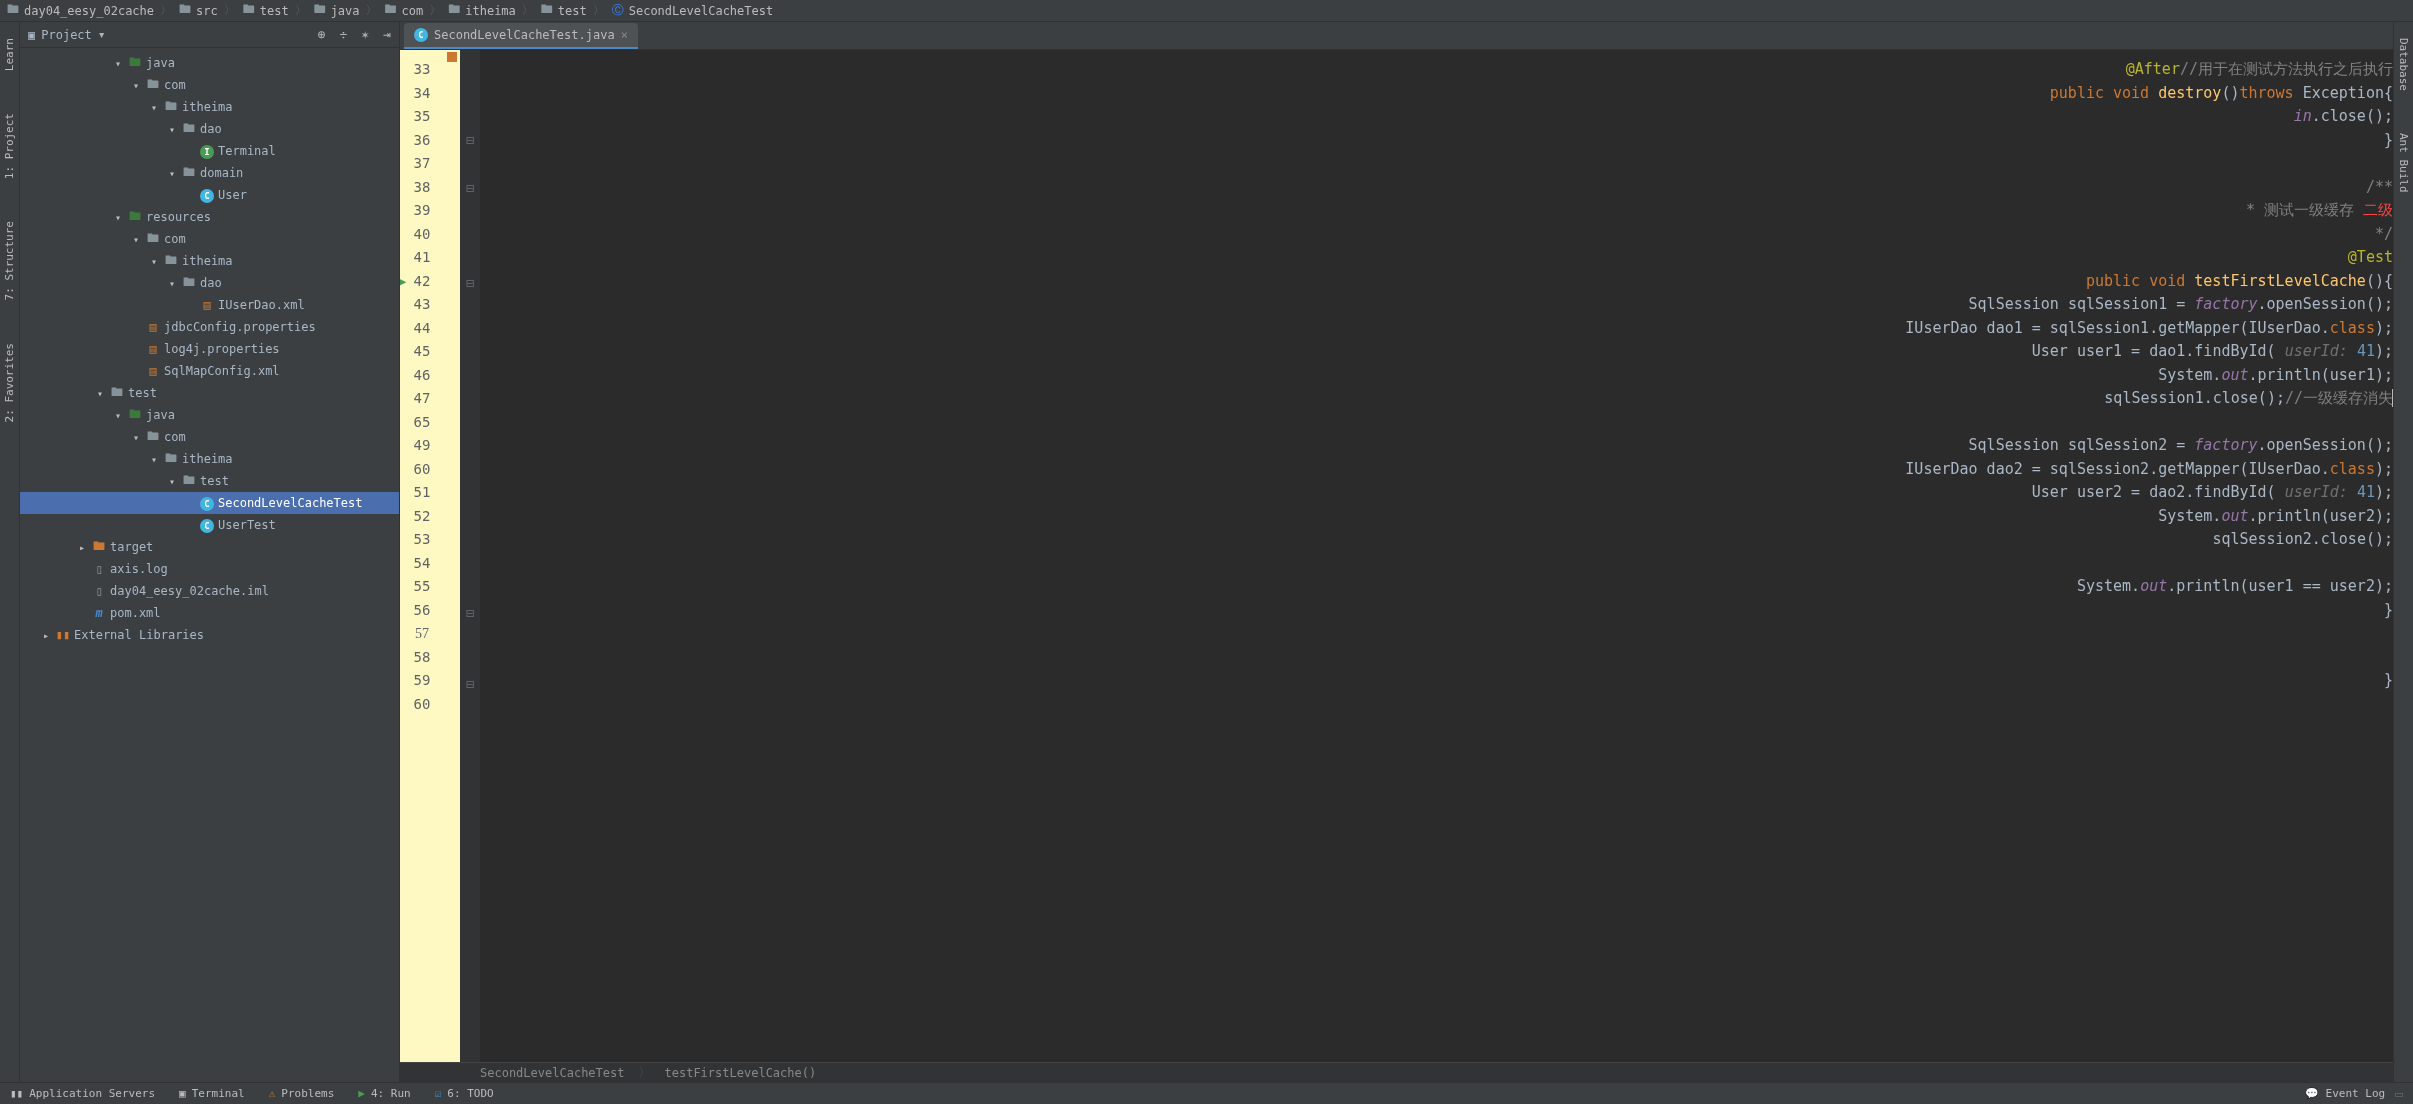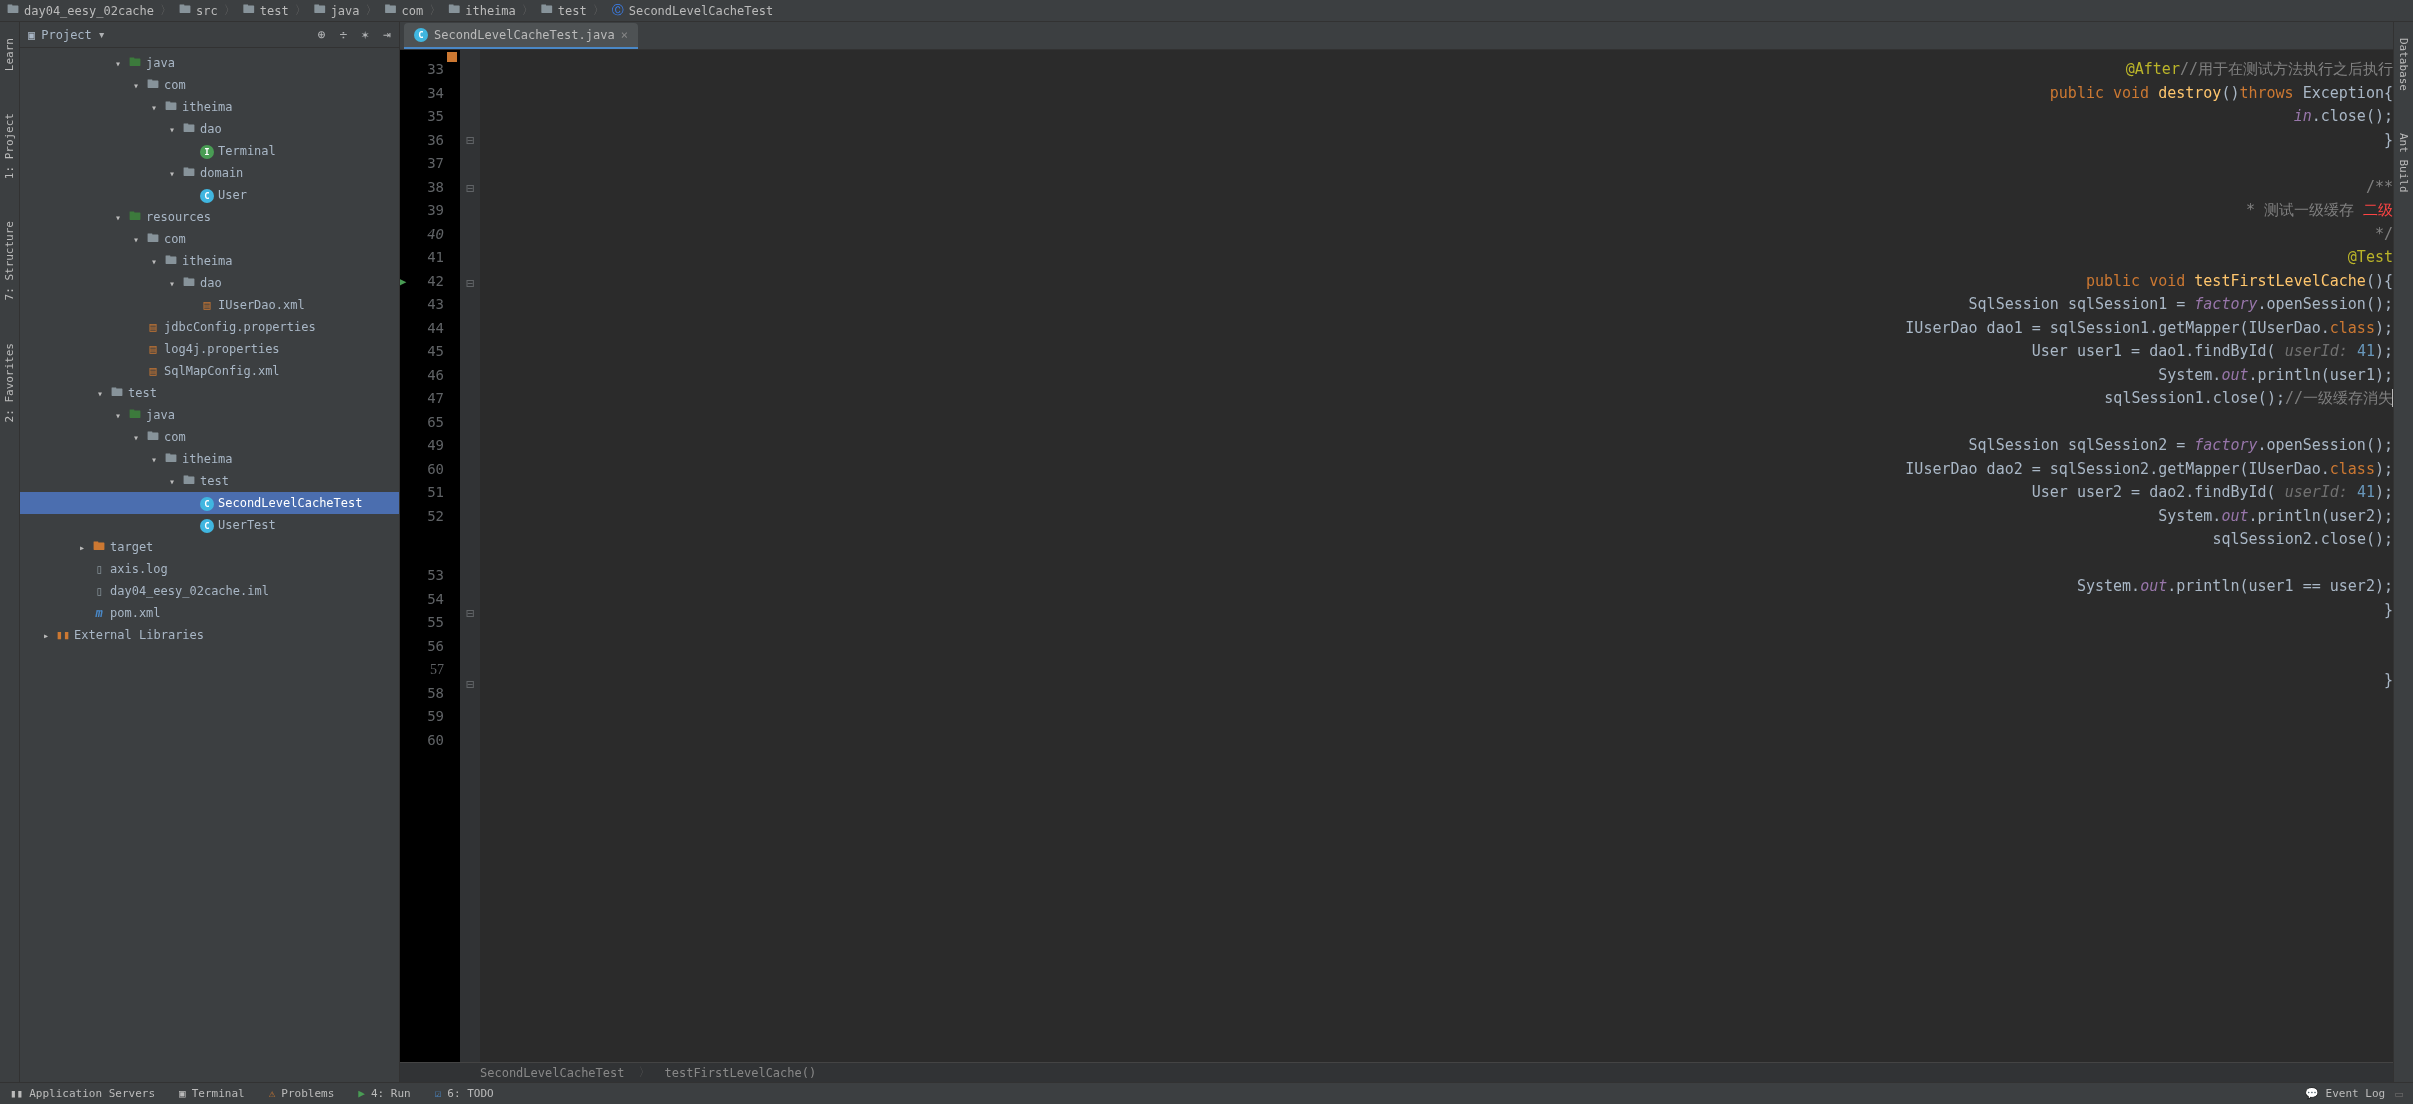--- a/index.html
+++ b/index.html
@@ -23,21 +23,21 @@
 .tree-item.selected { background: #4b6eaf; color: #fff; }
 .tree-chevron { width: 16px; text-align: center; color: #bbb; font-size: 10px; }
 .tree-icon { width: 18px; text-align: center; }
 .tree-label { padding-left: 2px; }
 .editor-area { flex: 1; display: flex; flex-direction: column; background: #2b2b2b; }
 .tab-bar { height: 28px; background: #3c3f41; display: flex; align-items: flex-end; border-bottom: 1px solid #323232; padding-left: 4px; }
 .editor-tab { background: #515658; color: #bbb; padding: 5px 10px; font-size: 12px; display: flex; align-items: center; gap: 6px; border-top-left-radius: 4px; border-top-right-radius: 4px; cursor: pointer; }
 .editor-tab.active { background: #4e5254; border-bottom: 2px solid #4a88c7; }
 .tab-close { color: #888; cursor: pointer; }
 .editor-body { flex: 1; display: flex; overflow: hidden; }
-.gutter-col { width: 60px; background: #000000; text-align: right; padding-right: 16px; color: #606366; font-size: 14px; line-height: 23.5px; padding-top: 8px; position: relative; }
+.gutter-col { width: 60px; background: #fef9c3; text-align: center; padding-right: 16px; color: #606366; font-size: 14px; line-height: 23.5px; padding-top: 8px; position: relative; }
 .fold-col { width: 20px; background: #313335; padding-top: 8px; line-height: 23.5px; color: #606366; font-size: 12px; text-align: center; position: relative; }
 .code-col { flex: 1; background: #2b2b2b; padding-top: 8px; line-height: 23.5px; font-size: 15px; font-family: "Consolas","Monaco",monospace; white-space: pre; overflow: auto; position: relative; }
 .code-col .line { padding-left: 14px; height: 23.5px; text-align: right; }
 .kw { color: #cc7832; }
 .ann { color: #bbb529; }
 .cmt { color: #808080; }
 .method { color: #ffc66d; }
 .field { color: #9876aa; font-style: italic; }
 .num { color: #6897bb; }
 .pname { color: #707070; font-style: italic; }
@@ -276,34 +276,34 @@
     <div class="editor-body" style="position:relative;">
       <div class="gutter-col" id="gutter">
         <div class="error-mark"></div>
       <div style="position: relative;">33</div>
           <div style="position: relative;">34</div>
           <div style="position: relative;">35</div>
           <div style="position: relative;">36</div>
           <div style="position: relative;">37</div>
           <div style="position: relative;">38</div>
           <div style="position: relative;">39</div>
-          <div style="position: relative; font-style: italic;">40</div>
+          <div style="position: relative;">40</div>
           <div style="position: relative;">41</div>
           <div style="position: relative;">42<span style="position: absolute; left: -2px; color: rgb(73, 156, 84);">▶</span></div>
           <div style="position: relative;">43</div>
           <div style="position: relative;">44</div>
           <div style="position: relative;">45</div>
           <div style="position: relative;">46</div>
           <div style="position: relative;">47</div>
           <div style="position: relative;">65</div>
           <div style="position: relative;">49</div>
           <div style="position: relative;">60</div>
           <div style="position: relative;">51</div>
           <div style="position: relative;">52</div>
-          <div style="position: relative; margin-top: 36px;">53</div>
+          <div style="position: relative;">53</div>
           <div style="position: relative;">54</div>
           <div style="position: relative;">55</div>
           <div style="position: relative;">56</div>
           <div style="position: relative; font-family: Liberation Serif, serif;">57</div>
           <div style="position: relative;">58</div>
           <div style="position: relative;">59</div>
           <div style="position: relative;">60</div>
         </div>
       <div class="fold-col" id="fold">
           <div>&nbsp;</div>

